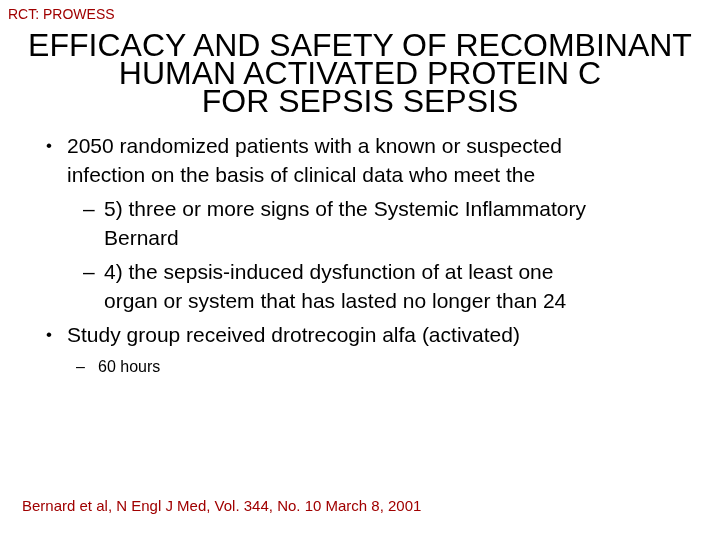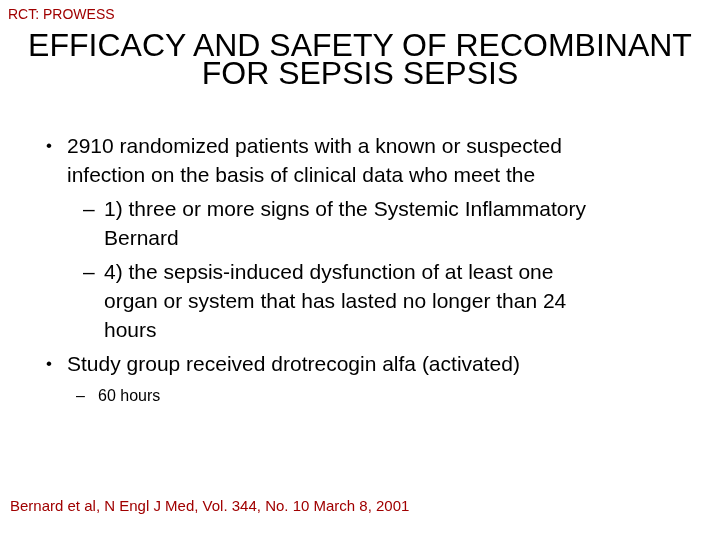--- a/index.html
+++ b/index.html
@@ -61,64 +61,64 @@
   .bullet .btext div { white-space: nowrap; }
   .bullet.small {
     font-size: 16px;
     line-height: 27px;
     margin-left: 76px;
     margin-top: 4px;
   }
   .bullet.small .marker { width: 22px; }
   .slide-citation {
     position: absolute;
-    left: 10px;
+    left: 22px;
     top: 496px;
     font-size: 15px;
     line-height: 19px;
     color: var(--accent, #A00000);
     white-space: nowrap;
   }
 </style>
 </head>
 <body>
 
 <div class="slide">
 
   <div class="slide-header">RCT: PROWESS</div>
 
   <div class="slide-title">
     <div class="title-line">EFFICACY AND SAFETY OF RECOMBINANT</div>
+    <div class="title-line">HUMAN ACTIVATED PROTEIN C</div>
     <div class="title-line">FOR SEPSIS SEPSIS</div>
   </div>
 
   <div class="bullets">
 
     <div class="bullet l1">
       <span class="marker">•</span>
       <div class="btext">
-        <div>2910 randomized patients with a known or suspected</div>
+        <div>2050 randomized patients with a known or suspected</div>
         <div>infection on the basis of clinical data who meet the</div>
       </div>
     </div>
 
     <div class="bullet l2">
       <span class="marker">–</span>
       <div class="btext">
-        <div>1) three or more signs of the Systemic Inflammatory</div>
+        <div>5) three or more signs of the Systemic Inflammatory</div>
         <div>Bernard</div>
       </div>
     </div>
 
     <div class="bullet l2">
       <span class="marker">–</span>
       <div class="btext">
         <div>4) the sepsis-induced dysfunction of at least one</div>
         <div>organ or system that has lasted no longer than 24</div>
-        <div>hours</div>
       </div>
     </div>
 
     <div class="bullet l1">
       <span class="marker">•</span>
       <div class="btext">
         <div>Study group received drotrecogin alfa (activated)</div>
       </div>
     </div>
 

